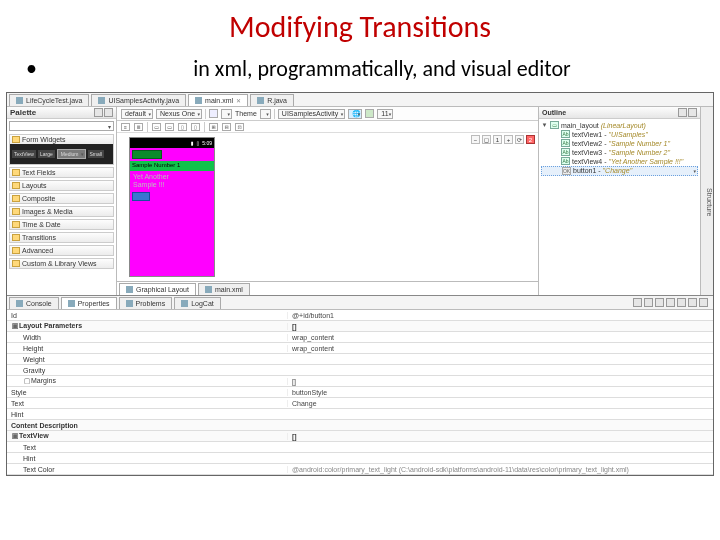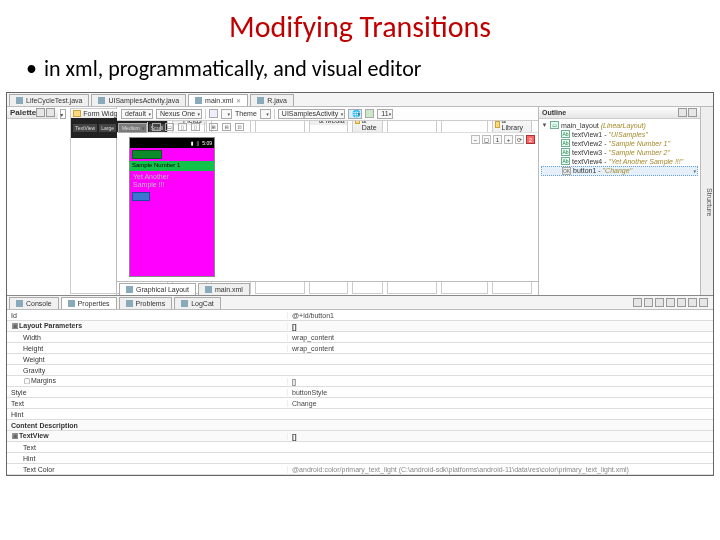--- a/index.html
+++ b/index.html
@@ -1,28 +1,28 @@
 <!DOCTYPE html>
 <html><head>
 <meta charset="utf-8">
 <style>
   * { box-sizing: border-box; margin: 0; padding: 0; }
   body { font-family: "Segoe UI", Tahoma, sans-serif; background: #fff; width: 720px; height: 540px; overflow: hidden; }
   .slide-title { font-family: Calibri, sans-serif; font-size: 30px; color: #c00000; text-align: center; padding: 8px 0 4px; }
-  .bullet { font-family: Calibri, sans-serif; font-size: 22px; color: #000; padding: 6px 0 10px 44px; position: relative; }
+  .bullet { font-family: Calibri, sans-serif; font-size: 22px; color: #000; padding: 6px 0 10px 44px; position: relative; text-align: center; }
   .bullet::before { content: "•"; position: absolute; left: 26px; top: 6px; }
   .ide { border: 1px solid #666; margin: 0 6px; font-size: 8px; color: #333; }
 
   .tabstrip { display: flex; background: #f4f4f4; border-bottom: 1px solid #bbb; height: 14px; align-items: center; padding: 0 2px; gap: 2px; }
   .tab { border: 1px solid #aaa; border-bottom: none; padding: 0 6px; height: 12px; background: #f0f0f0; display: flex; align-items: center; gap: 3px; font-size: 7px; }
   .tab.active { background: #fff; }
   .tab-icon { width: 7px; height: 7px; background: #8ab; display: inline-block; }
 
   .main-row { display: flex; height: 188px; }
-  .palette { width: 110px; border-right: 1px solid #bbb; display: flex; flex-direction: row; }
+  .palette { width: 110px; border-right: 1px solid #bbb; display: flex; flex-direction: column; }
   .palette-hdr { display: flex; justify-content: space-between; align-items: center; background: linear-gradient(#fdfdfd,#e6e6e6); border-bottom: 1px solid #ccc; padding: 1px 3px; height: 12px; }
   .pal-icn { display: flex; gap: 1px; }
   .micn { width: 9px; height: 9px; background: #e6e6e6; border: 1px solid #999; }
   .dropdown { border: 1px solid #aaa; margin: 2px; height: 10px; background: #fff; display: flex; align-items: center; padding: 0 2px; position: relative; }
   .dropdown::after { content: "▾"; position: absolute; right: 2px; font-size: 6px; color: #555; }
 
   .pgroup { border: 1px solid #ccc; margin: 1px 2px; font-size: 7px; }
   .pgroup-hdr { background: linear-gradient(#fdfdfd,#ececec); padding: 1px 2px; display: flex; align-items: center; gap: 2px; }
   .folder { width: 8px; height: 7px; background: #ffd97a; border: 1px solid #caa23e; }
   .form-widgets { height: 20px; background: #222; color: #ddd; display: flex; align-items: center; padding: 0 2px; gap: 2px; font-size: 5px; }

